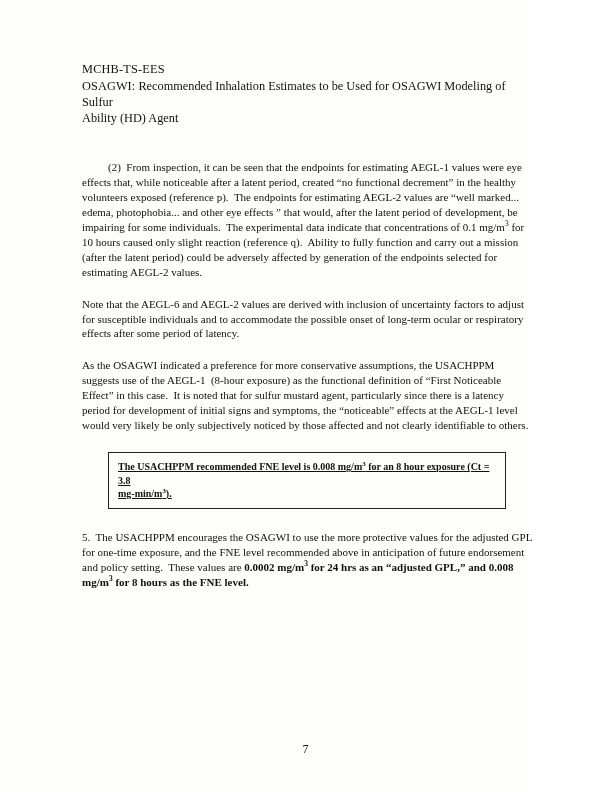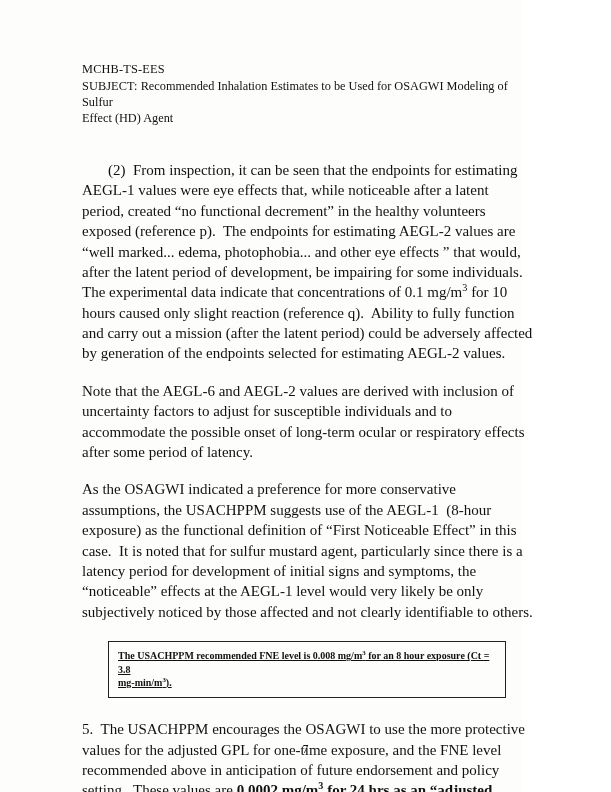--- a/index.html
+++ b/index.html
@@ -35,21 +35,21 @@
   .header-line1 {
     letter-spacing: 0.2px;
   }
   .subject-line {
     margin-top: 1px;
   }
   .subject-label {
     letter-spacing: 0.1px;
   }
   .para {
-    font-size: 15px;
+    font-size: 11px;
     line-height: 1.36;
     text-align: left;
     margin-top: 17px;
   }
   .para.indent-first {
     text-indent: 26px;
   }
   .box {
     margin-top: 19px;
     margin-left: 26px;
@@ -82,24 +82,24 @@
 </head>
 <body>
 
 <div class="page">
 
   <div class="content">
 
     <div class="header-block">
       <div class="header-line1">MCHB-TS-EES</div>
       <div class="subject-line">
-        <span class="subject-label">SUBJECT:</span>
+        <span class="subject-label">OSAGWI:</span>
         <span>Recommended Inhalation Estimates to be Used for OSAGWI Modeling of Sulfur</span>
       </div>
-      <div>Effect (HD) Agent</div>
+      <div>Ability (HD) Agent</div>
     </div>
 
     <div style="height:16px"></div>
 
     <p class="para indent-first">
       (2)&nbsp; From inspection, it can be seen that the endpoints for estimating AEGL-1 values were
       eye effects that, while noticeable after a latent period, created “no functional decrement” in the
       healthy volunteers exposed (reference p).&nbsp; The endpoints for estimating AEGL-2 values are “well
       marked... edema, photophobia... and other eye effects ” that would, after the latent period of
       development, be impairing for some individuals.&nbsp; The experimental data indicate that

